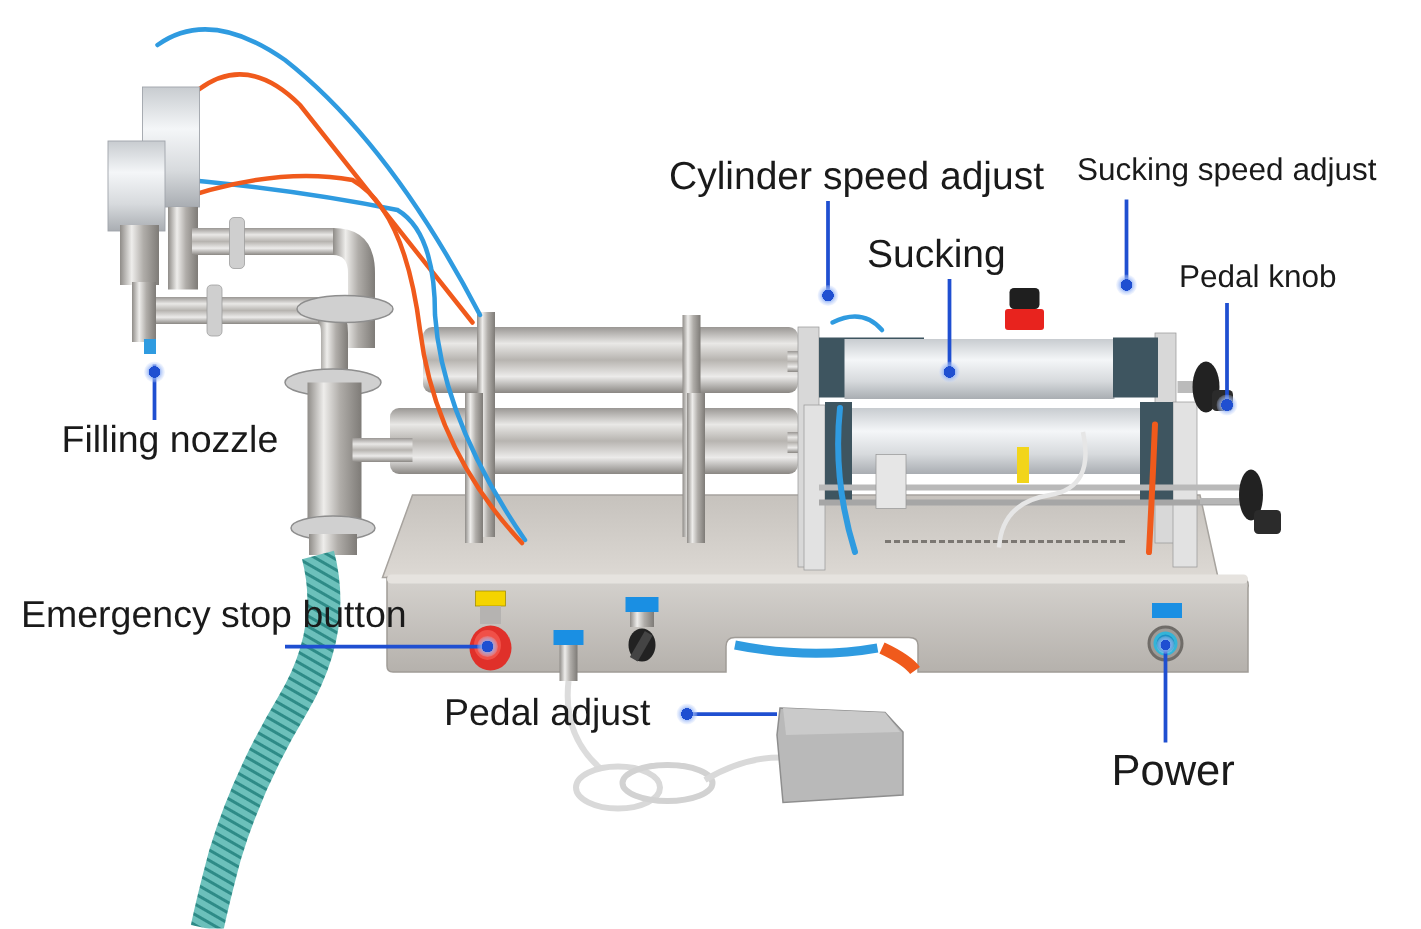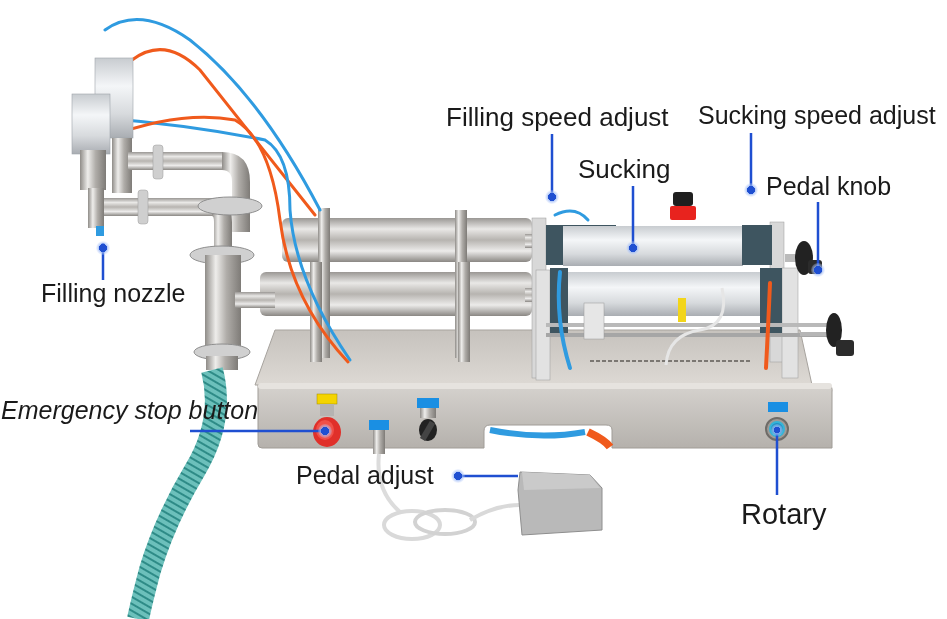--- a/index.html
+++ b/index.html
@@ -1,21 +1,21 @@
 <!DOCTYPE html>
 <html><head>
 <meta charset="utf-8">
 <style>
   html, body { margin:0; padding:0; background:#ffffff; }
   body { width:947px; height:619px; position:relative; overflow:hidden; font-family:"Liberation Sans", "DejaVu Sans", sans-serif; }
   #scene { position:absolute; left:0; top:0; width:947px; height:619px; }
   .label { position:absolute; color:#1a1a1a; white-space:nowrap; line-height:1; }
   .l-big { font-size:26px; }
   .l-med { font-size:25px; }
-  .l-sm  { font-size:25px; }
+  .l-sm  { font-size:21px;margin-left:20px; }
   .l-pw  { font-size:29px; }
 </style>
 </head>
 <body>
 
 <svg id="scene" viewBox="0 0 947 619" xmlns="http://www.w3.org/2000/svg">
   <defs>
     <linearGradient id="gSteelH" x1="0" y1="0" x2="0" y2="1">
       <stop offset="0" stop-color="#9a9794"></stop>
       <stop offset="0.25" stop-color="#e9e8e6"></stop>
@@ -205,20 +205,20 @@
     <circle cx="751" cy="190" r="7" fill="url(#gDot)"></circle>
     <circle cx="633" cy="248" r="7" fill="url(#gDot)"></circle>
     <circle cx="818" cy="270" r="7" fill="url(#gDot)"></circle>
     <circle cx="103" cy="248" r="7" fill="url(#gDot)"></circle>
     <circle cx="325" cy="431" r="7" fill="url(#gDot)"></circle>
     <circle cx="458" cy="476" r="7" fill="url(#gDot)"></circle>
     <circle cx="777" cy="430" r="6" fill="url(#gDot)"></circle>
   </g>
 </svg>
 
-<div class="label l-big" style="left:446px; top:104px;">Filling speed adjust</div>
+<div class="label l-big" style="left:446px; top:104px;">Cylinder speed adjust</div>
 <div class="label l-sm" style="left:698px; top:103px;">Sucking speed adjust</div>
 <div class="label l-big" style="left:578px; top:156px;">Sucking</div>
 <div class="label l-sm" style="left:766px; top:174px;">Pedal knob</div>
 <div class="label l-med" style="left:41px; top:281px;">Filling nozzle</div>
-<div class="label l-med" style="left:1px; top:398px;font-style:italic;">Emergency stop button</div>
+<div class="label l-med" style="left:14px; top:398px;">Emergency stop button</div>
 <div class="label l-med" style="left:296px; top:463px;">Pedal adjust</div>
-<div class="label l-pw" style="left:741px; top:500px;">Rotary</div>
+<div class="label l-pw" style="left:741px; top:500px;">Power</div>
 
 </body></html>

